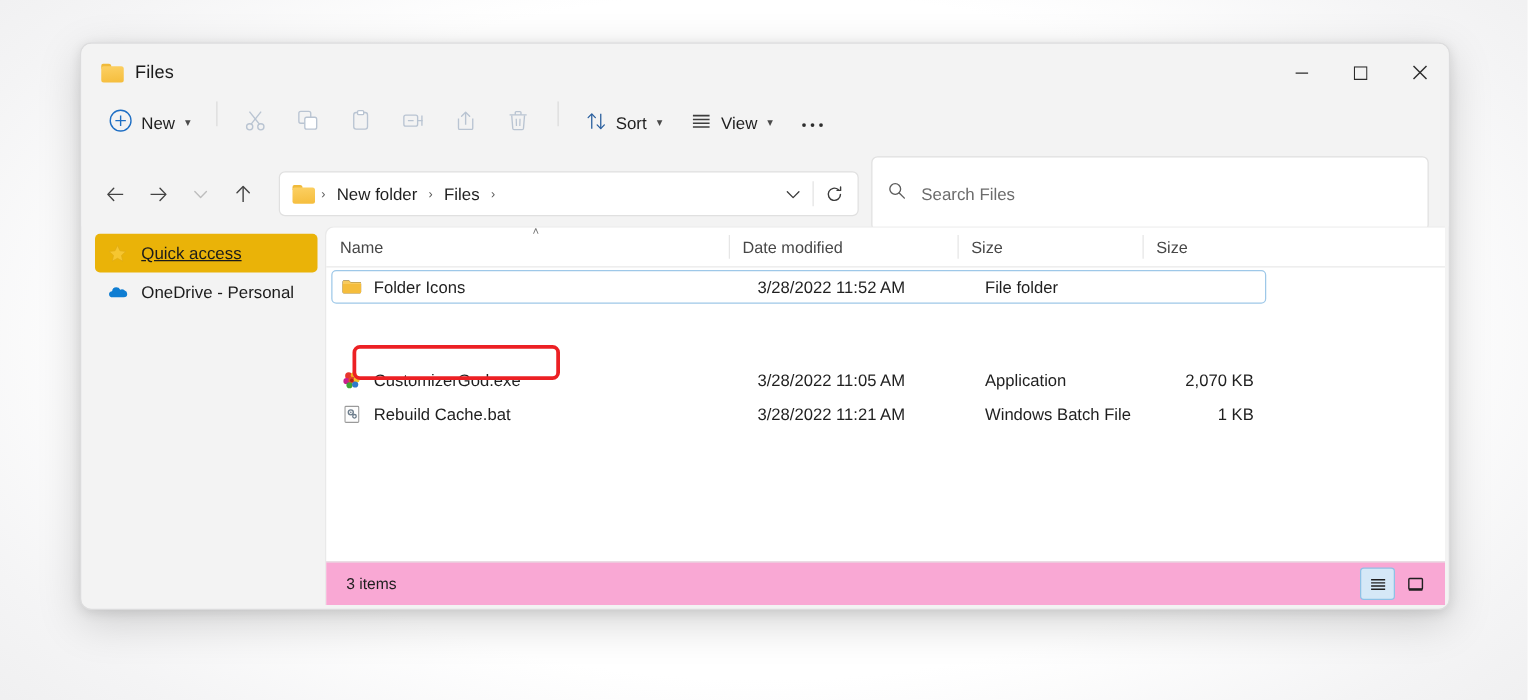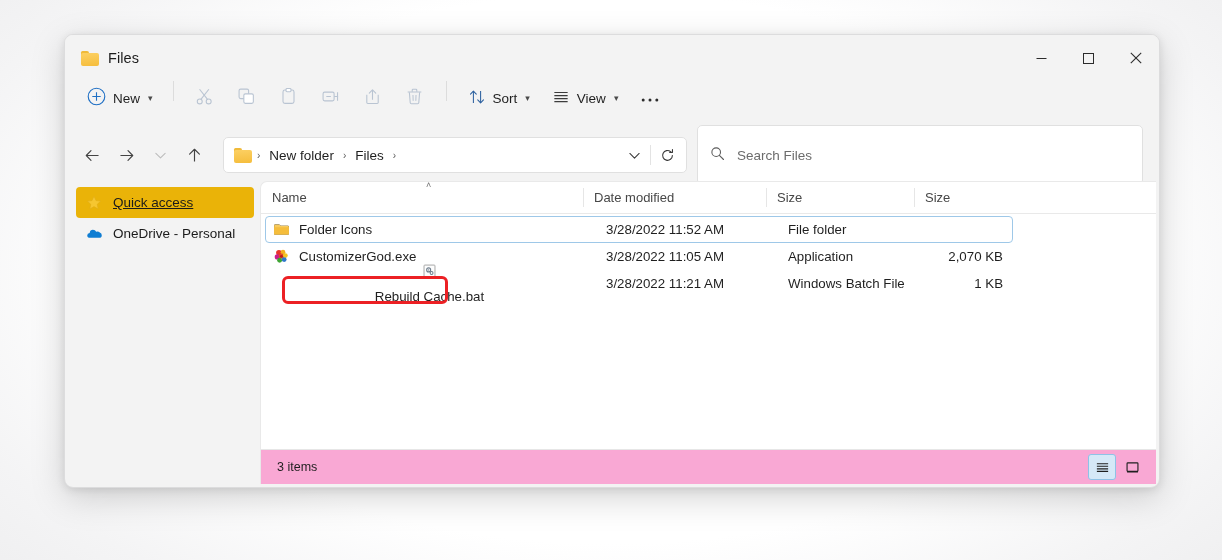--- a/index.html
+++ b/index.html
@@ -651,21 +651,21 @@
                   <path d="M1.2 6.6 L16.8 6.6 L16.8 13.4 Q16.8 14.4 15.8 14.4 L2.2 14.4 Q1.2 14.4 1.2 13.4 Z" fill="#f5bd3c"></path>
                 </svg>
               </span>
               <span>Folder Icons</span>
             </div>
             <div class="fcell" style="width:183px;padding-left:20px;">3/28/2022 11:52 AM</div>
             <div class="fcell" style="width:148px;padding-left:19px;">File folder</div>
             <div class="fcell right" style="width:95px;"></div>
           </div>
 
-          <div class="frow" style="width:748px;">
+          <div class="frow" style="width:748px;margin-top:48px;">
             <div class="fcell name" style="width:320px;">
               <span class="ficon">
                 <svg width="17" height="17" viewBox="0 0 18 18" aria-hidden="true">
                   <circle cx="6.3" cy="5.0" r="3.0" fill="#e8352c"></circle>
                   <circle cx="10.6" cy="4.4" r="2.5" fill="#f2b01e"></circle>
                   <circle cx="4.5" cy="9.4" r="2.7" fill="#ca1f8e"></circle>
                   <circle cx="9.0" cy="8.6" r="2.9" fill="#e14b2a"></circle>
                   <circle cx="13.1" cy="8.0" r="2.5" fill="#f3c623"></circle>
                   <circle cx="7.0" cy="12.9" r="2.6" fill="#3fa535"></circle>
                   <circle cx="11.8" cy="12.3" r="2.6" fill="#2f79c9"></circle>
@@ -673,21 +673,21 @@
                 </svg>
               </span>
               <span>CustomizerGod.exe</span>
             </div>
             <div class="fcell" style="width:183px;padding-left:20px;">3/28/2022 11:05 AM</div>
             <div class="fcell" style="width:148px;padding-left:19px;">Application</div>
             <div class="fcell right" style="width:95px;">2,070 KB</div>
           </div>
 
           <div class="frow" style="width:748px;">
-            <div class="fcell name" style="width:320px;flex-direction:column;">
+            <div class="fcell name" style="width:320px;">
               <span class="ficon">
                 <svg width="17" height="17" viewBox="0 0 18 18" aria-hidden="true">
                   <rect x="3.2" y="2.2" width="11.6" height="13.6" rx="0.8" fill="#fdfdfd" stroke="#9a9a9a" stroke-width="0.9"></rect>
                   <circle cx="8.1" cy="7.3" r="2.1" fill="none" stroke="#6d7d8c" stroke-width="1.2"></circle>
                   <circle cx="8.1" cy="7.3" r="0.7" fill="#6d7d8c"></circle>
                   <circle cx="11.2" cy="10.6" r="1.5" fill="none" stroke="#6d7d8c" stroke-width="1.1"></circle>
                 </svg>
               </span>
               <span>Rebuild Cache.bat</span>
             </div>

